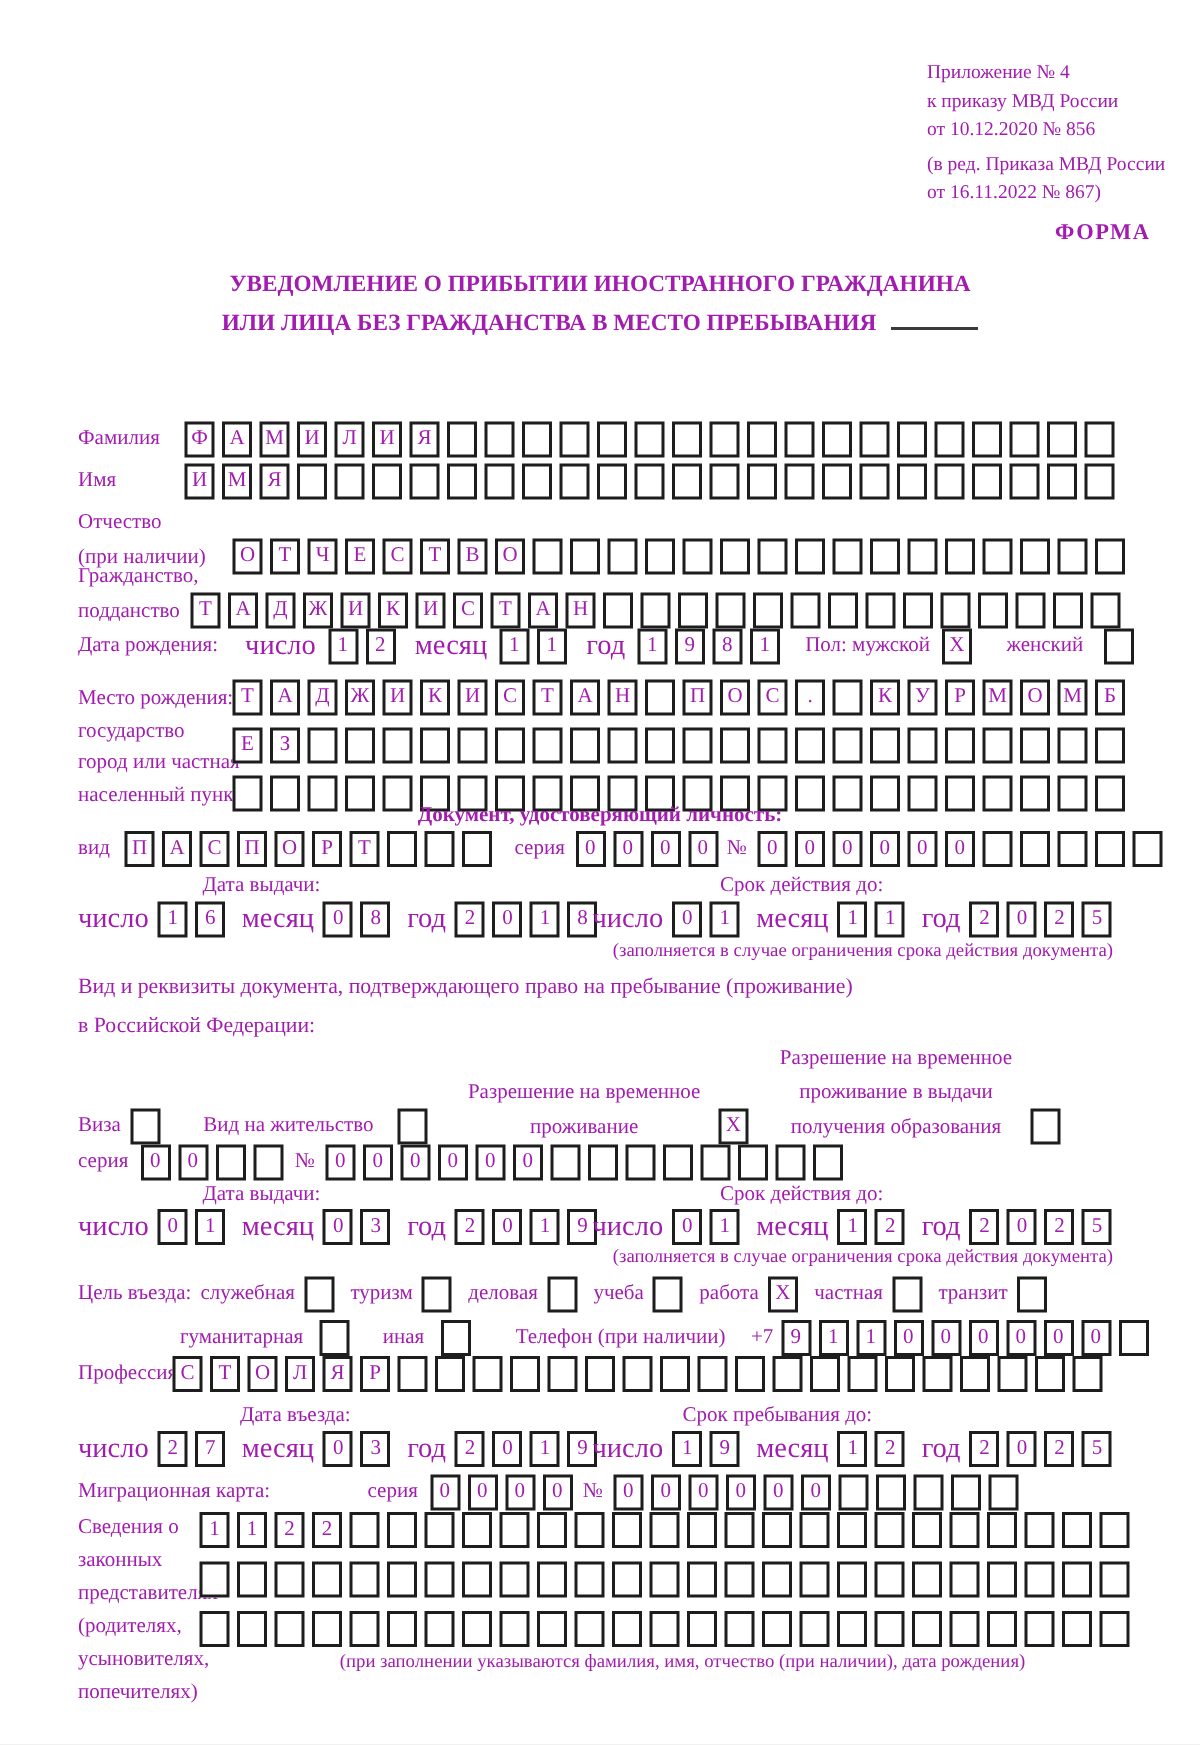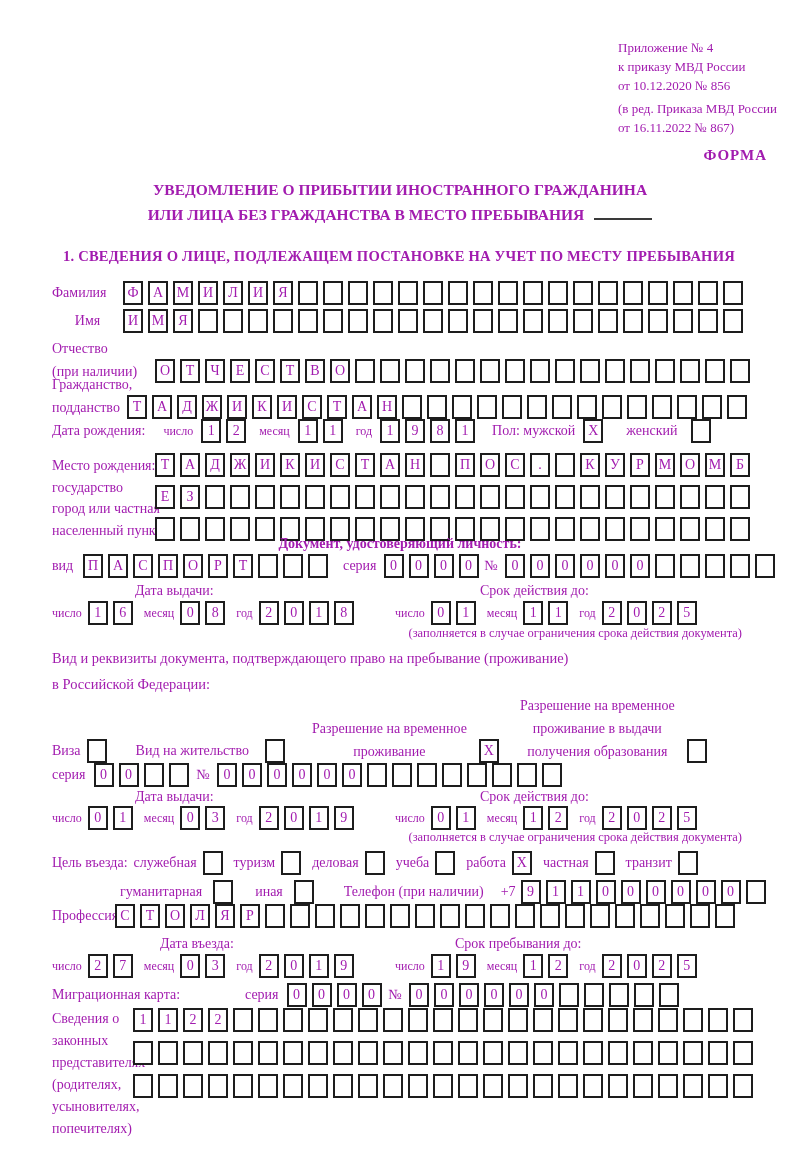--- a/index.html
+++ b/index.html
@@ -5,21 +5,21 @@
   html,body{margin:0;padding:0;background:#e8e8e8;}
   .page{
     position:relative;width:800px;height:1163px;background:#ffffff;
     font-family:"Liberation Serif","DejaVu Serif",serif;color:#a21caf;
     margin:0 auto;overflow:hidden;
   }
   .abs{position:absolute;}
   .row{position:absolute;display:flex;align-items:center;white-space:nowrap;}
   .row-top{align-items:flex-end;}
   .lbl{font-size:14px;}
-  .w{font-size:12px;}
+  .w{font-size:19px;}
   .b{font-weight:bold;}
   .small{font-size:12.5px;}
   .cells{display:inline-flex;flex:none;}
   .cell{
     flex:none;display:inline-flex;align-items:center;justify-content:center;
     width:20px;height:24px;border:2px solid #1d1d1d;margin-right:5px;
     box-sizing:border-box;font-size:14px;background:#fff;
   }
   .mllab{line-height:23px;font-size:14px;}
   .optxt{font-size:14px;line-height:23px;text-align:center;}
@@ -40,21 +40,20 @@
     <div>от 16.11.2022 № 867)</div>
   </div>
 
   <div class="abs b" style="right:33px;top:147px;font-size:15px;letter-spacing:1px;">ФОРМА</div>
 
   <div class="abs b" style="left:0;right:0;top:181px;text-align:center;font-size:15.5px;">УВЕДОМЛЕНИЕ О ПРИБЫТИИ ИНОСТРАННОГО ГРАЖДАНИНА</div>
   <div class="abs b" style="left:0;right:0;top:205px;text-align:center;font-size:15.5px;">
     <span>ИЛИ ЛИЦА БЕЗ ГРАЖДАНСТВА В МЕСТО ПРЕБЫВАНИЯ</span><span class="tunder"></span>
   </div>
 
-  <div class="abs b" style="left:63px;top:248px;font-size:14.6px;letter-spacing:0.2px;">1. СВЕДЕНИЯ О ЛИЦЕ, ПОДЛЕЖАЩЕМ ПОСТАНОВКЕ НА УЧЕТ ПО МЕСТУ ПРЕБЫВАНИЯ</div>
 
   <div class="row" style="left:52px;top:281px;font-family:Liberation Serif, serif;">
     <span class="lbl" style="width:71px;">Фамилия</span>
     <span class="cells">
         <span class="cell">Ф</span>
         <span class="cell">А</span>
         <span class="cell">М</span>
         <span class="cell">И</span>
         <span class="cell">Л</span>
         <span class="cell">И</span>
@@ -73,21 +72,21 @@
         <span class="cell"></span>
         <span class="cell"></span>
         <span class="cell"></span>
         <span class="cell"></span>
         <span class="cell"></span>
         <span class="cell"></span>
         <span class="cell"></span>
       </span>
   </div>
 
-  <div class="row" style="left:52px;top:309px;text-align:center;">
+  <div class="row" style="left:52px;top:309px;">
     <span class="lbl" style="width:71px;">Имя</span>
     <span class="cells">
         <span class="cell">И</span>
         <span class="cell">М</span>
         <span class="cell">Я</span>
         <span class="cell"></span>
         <span class="cell"></span>
         <span class="cell"></span>
         <span class="cell"></span>
         <span class="cell"></span>
@@ -734,14 +733,15 @@
         <span class="cell"></span>
         <span class="cell"></span>
         <span class="cell"></span>
         <span class="cell"></span>
         <span class="cell"></span>
         <span class="cell"></span>
         <span class="cell"></span>
         <span class="cell"></span>
       </span>
   </div>
+  <div class="abs small" style="left:130px;right:20px;top:1100px;text-align:center;">(при заполнении указываются фамилия, имя, отчество (при наличии), дата рождения)</div>
 
 </div>
 
 </body></html>

